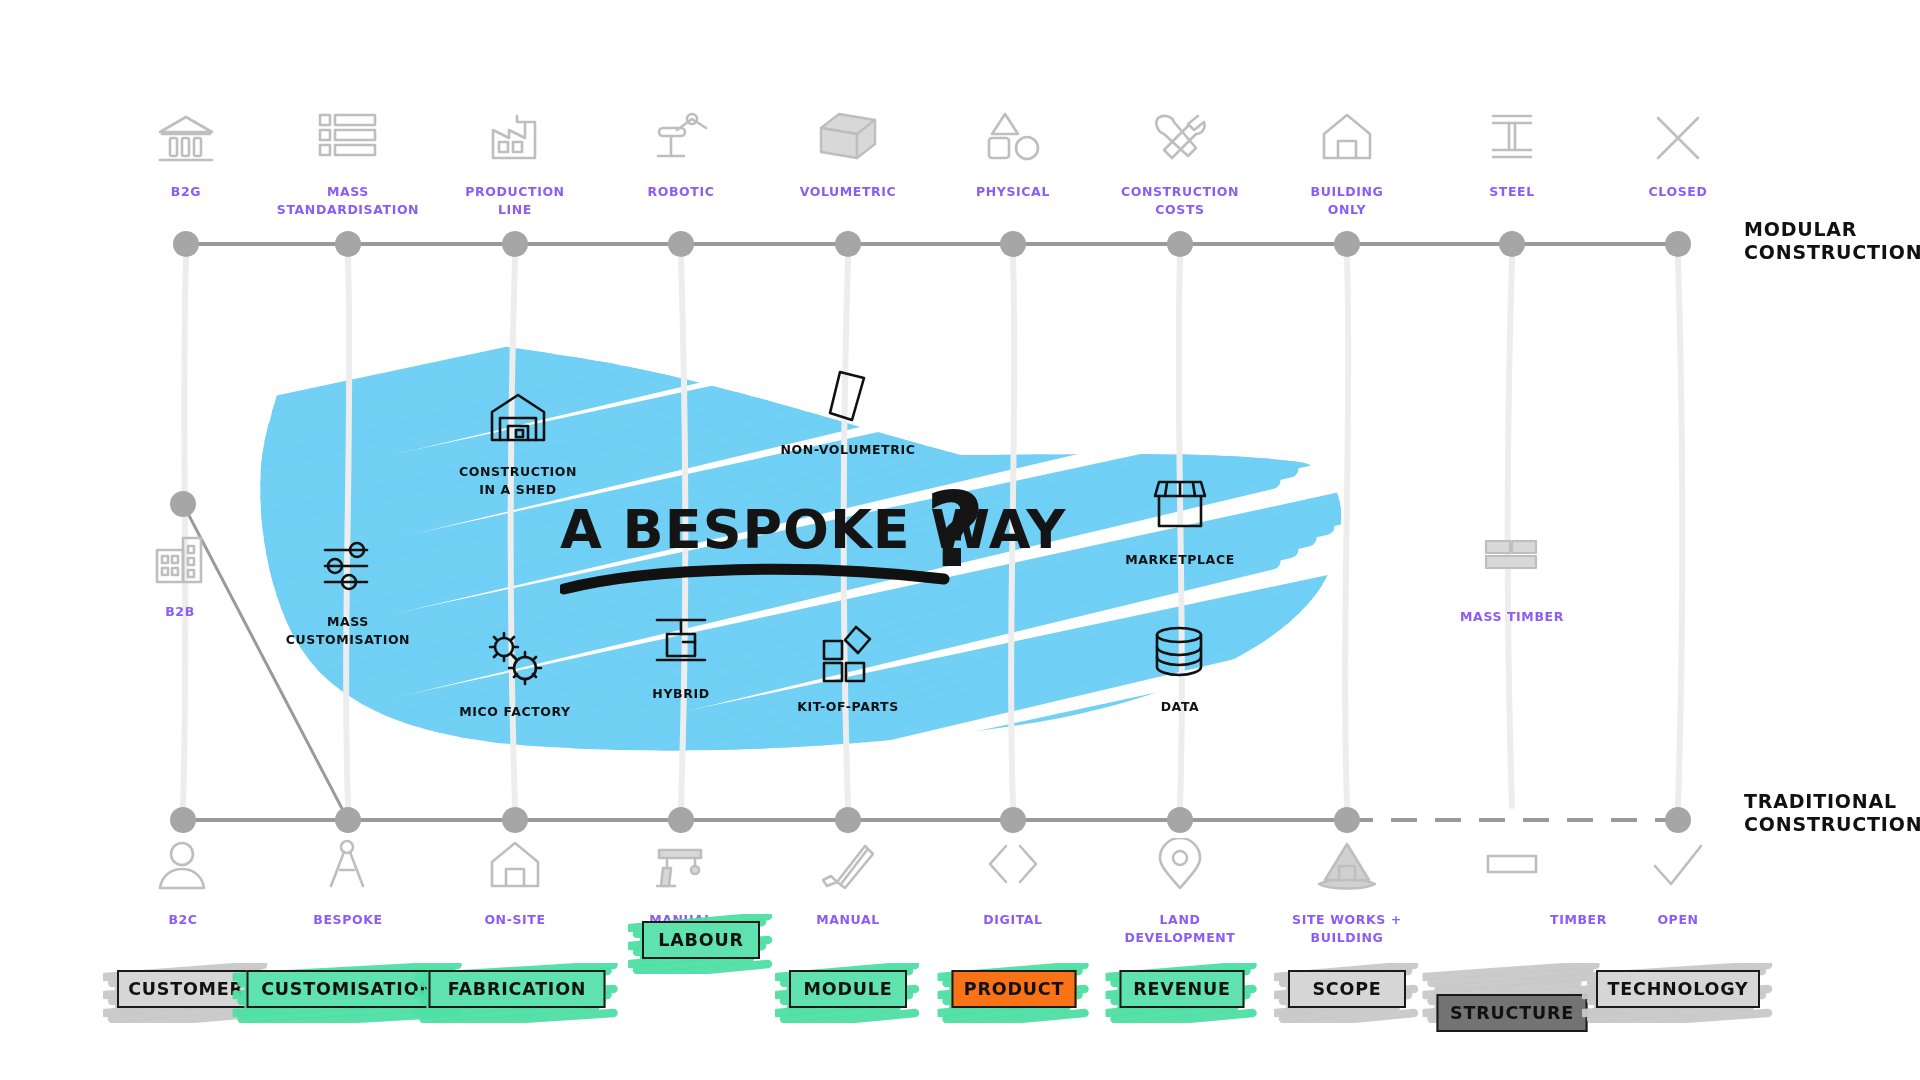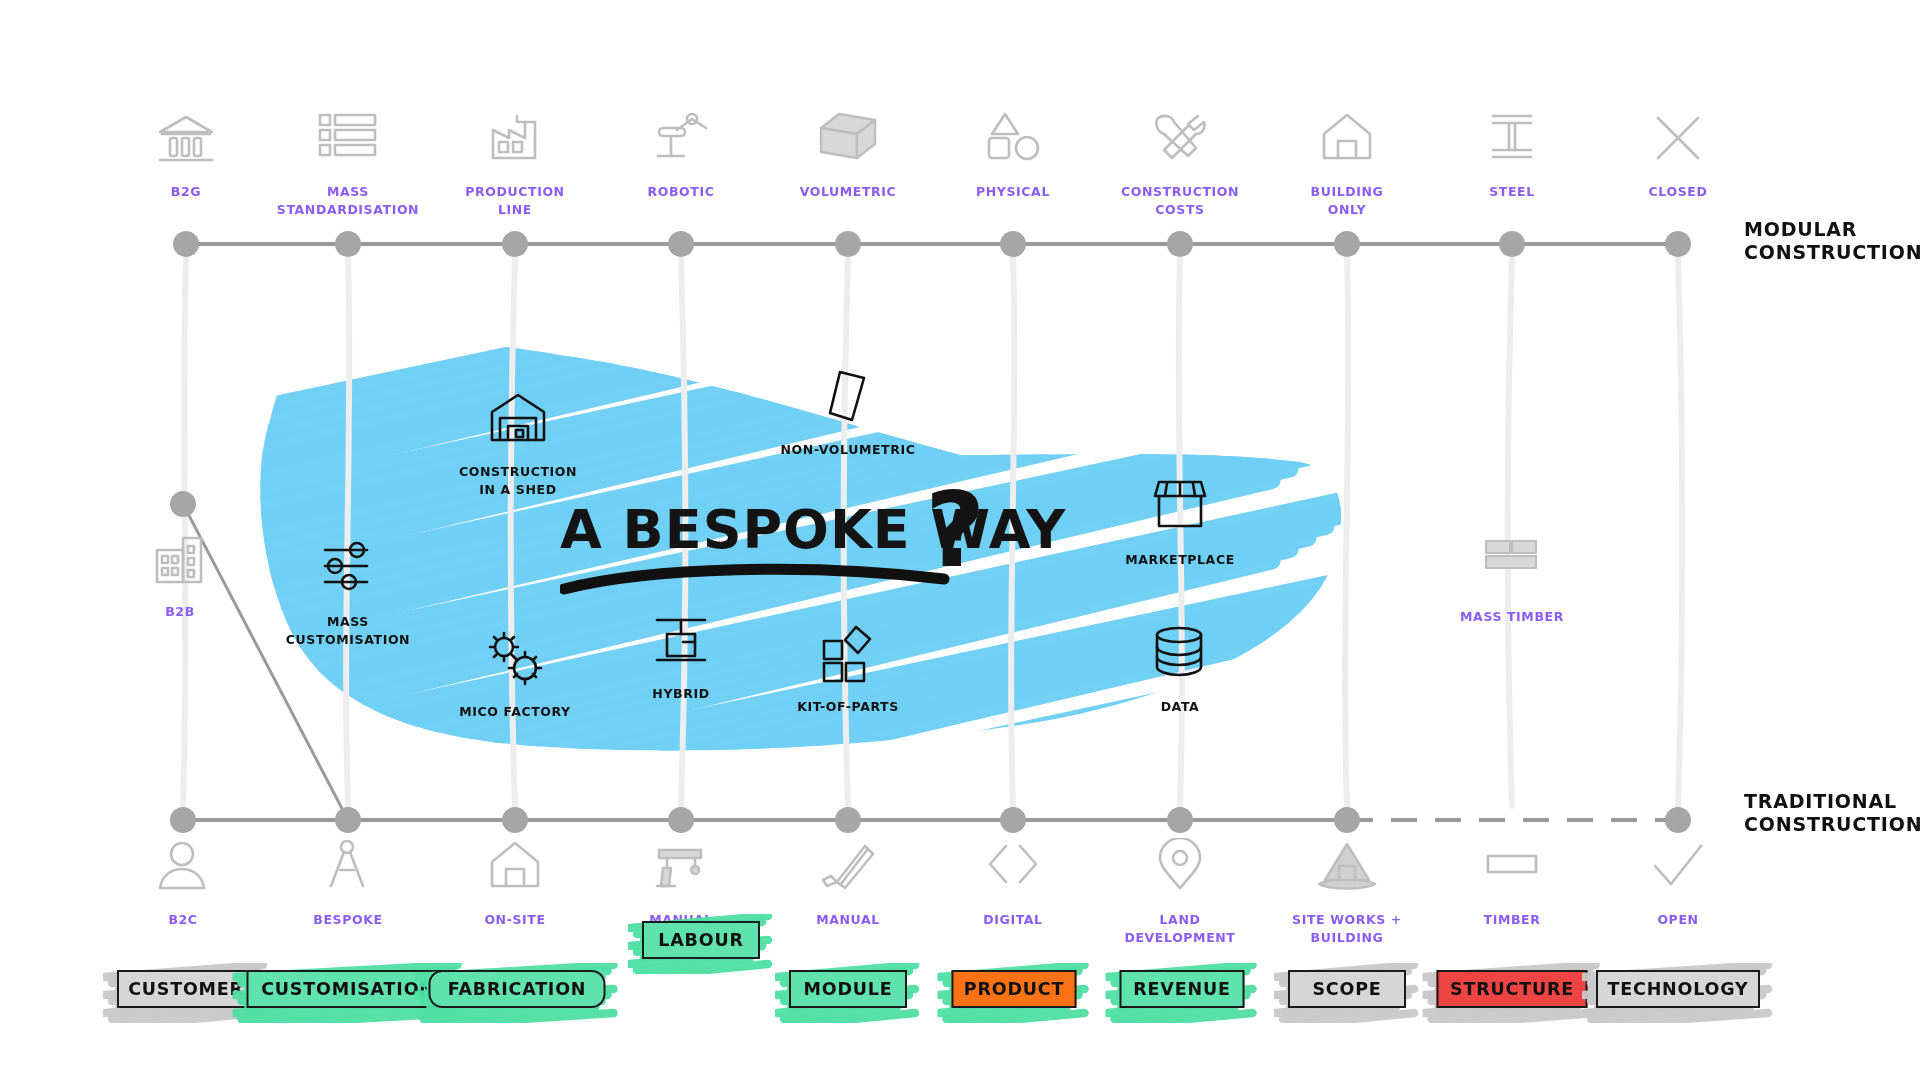--- a/index.html
+++ b/index.html
@@ -356,21 +356,21 @@
         </span><span class="lab">LAND
 DEVELOPMENT</span></div>
       <div class="item gray" style="left: 1347px; top: 838px;"><span class="glyph">
           <svg width="64" height="54" viewBox="0 0 64 54" fill="none" stroke="#BEBEBE" stroke-width="2.6" stroke-linejoin="round">
                <path d="M4 46 C14 40, 50 40, 60 46 C50 52, 14 52, 4 46 Z" fill="#D0D0D0"></path>
                <path d="M10 42 L32 6 L54 42 Z" fill="#D0D0D0"></path>
                <path d="M24 44 V28 H40 V44"></path>
           </svg>
         </span><span class="lab">SITE WORKS +
 BUILDING</span></div>
-      <div class="item gray" style="left: 1512px; top: 838px;"><span class="glyph">
+      <div class="item gray" style="left: 1512px; top: 838px; text-align: right;"><span class="glyph">
           <svg width="56" height="50" viewBox="0 0 56 50" fill="none" stroke="#BEBEBE" stroke-width="2.6" stroke-linecap="round" stroke-linejoin="round">
             <path d="M4 18 H52 V34 H4 Z"></path>
           </svg>
         </span><span class="lab">TIMBER</span></div>
       <div class="item gray" style="left: 1678px; top: 838px;"><span class="glyph">
           <svg width="58" height="54" viewBox="0 0 58 54" fill="none" stroke="#BEBEBE" stroke-width="2.6" stroke-linecap="round" stroke-linejoin="round">
             <path d="M6 28 L22 46 L52 8"></path>
           </svg>
         </span><span class="lab">OPEN</span></div>
       <div class="item blk" style="left: 518px; top: 390px;"><span class="glyph">
@@ -499,21 +499,21 @@
             <path d="M 2 14 L 199 2" stroke="#4FE0A4" stroke-width="8.5" stroke-linecap="round" opacity="0.95"></path>
             <path d="M 9 20 L 193 8" stroke="#4FE0A4" stroke-width="8.5" stroke-linecap="round" opacity="0.95"></path>
             <path d="M 16 26 L 187 14" stroke="#4FE0A4" stroke-width="8.5" stroke-linecap="round" opacity="0.95"></path>
             <path d="M 2 32 L 181 20" stroke="#4FE0A4" stroke-width="8.5" stroke-linecap="round" opacity="0.95"></path>
             <path d="M 9 38 L 199 26" stroke="#4FE0A4" stroke-width="8.5" stroke-linecap="round" opacity="0.95"></path>
             <path d="M 16 44 L 193 32" stroke="#4FE0A4" stroke-width="8.5" stroke-linecap="round" opacity="0.95"></path>
             <path d="M 2 50 L 187 38" stroke="#4FE0A4" stroke-width="8.5" stroke-linecap="round" opacity="0.95"></path>
             <path d="M 9 56 L 181 44" stroke="#4FE0A4" stroke-width="8.5" stroke-linecap="round" opacity="0.95"></path>
             <path d="M 16 62 L 199 50" stroke="#4FE0A4" stroke-width="8.5" stroke-linecap="round" opacity="0.95"></path>
           </svg></div>
-        <div class="boxa" style="width: 177px; background: rgb(95, 226, 173); border-radius: 14px;">
+        <div class="boxa" style="width: 177px; background: rgb(95, 226, 173);">
           <span>FABRICATION</span>
         </div>
       </div>
       <div class="chip" style="left: 685px; top: 921px; margin-left: 16px;">
         <div class="scrib"><svg width="148" height="60" viewBox="0 0 148 60">
             <path d="M 2 14 L 140 2" stroke="#4FE0A4" stroke-width="8.5" stroke-linecap="round" opacity="0.95"></path>
             <path d="M 9 20 L 134 8" stroke="#4FE0A4" stroke-width="8.5" stroke-linecap="round" opacity="0.95"></path>
             <path d="M 16 26 L 128 14" stroke="#4FE0A4" stroke-width="8.5" stroke-linecap="round" opacity="0.95"></path>
             <path d="M 2 32 L 122 20" stroke="#4FE0A4" stroke-width="8.5" stroke-linecap="round" opacity="0.95"></path>
             <path d="M 9 38 L 140 26" stroke="#4FE0A4" stroke-width="8.5" stroke-linecap="round" opacity="0.95"></path>
@@ -595,21 +595,21 @@
             <path d="M 2 14 L 173 2" stroke="#C9C9C9" stroke-width="8.5" stroke-linecap="round" opacity="0.95"></path>
             <path d="M 9 20 L 167 8" stroke="#C9C9C9" stroke-width="8.5" stroke-linecap="round" opacity="0.95"></path>
             <path d="M 16 26 L 161 14" stroke="#C9C9C9" stroke-width="8.5" stroke-linecap="round" opacity="0.95"></path>
             <path d="M 2 32 L 155 20" stroke="#C9C9C9" stroke-width="8.5" stroke-linecap="round" opacity="0.95"></path>
             <path d="M 9 38 L 173 26" stroke="#C9C9C9" stroke-width="8.5" stroke-linecap="round" opacity="0.95"></path>
             <path d="M 16 44 L 167 32" stroke="#C9C9C9" stroke-width="8.5" stroke-linecap="round" opacity="0.95"></path>
             <path d="M 2 50 L 161 38" stroke="#C9C9C9" stroke-width="8.5" stroke-linecap="round" opacity="0.95"></path>
             <path d="M 9 56 L 155 44" stroke="#C9C9C9" stroke-width="8.5" stroke-linecap="round" opacity="0.95"></path>
             <path d="M 16 62 L 173 50" stroke="#C9C9C9" stroke-width="8.5" stroke-linecap="round" opacity="0.95"></path>
           </svg></div>
-        <div class="boxa" style="width: 151px; background: #ef4444;">
+        <div class="boxa" style="width: 151px; background: #737373; margin-top: 24px;">
           <span>STRUCTURE</span>
         </div>
       </div>
       <div class="chip" style="left: 1678px; top: 970px;">
         <div class="scrib"><svg width="194" height="60" viewBox="0 0 194 60">
             <path d="M 2 14 L 186 2" stroke="#C9C9C9" stroke-width="8.5" stroke-linecap="round" opacity="0.95"></path>
             <path d="M 9 20 L 180 8" stroke="#C9C9C9" stroke-width="8.5" stroke-linecap="round" opacity="0.95"></path>
             <path d="M 16 26 L 174 14" stroke="#C9C9C9" stroke-width="8.5" stroke-linecap="round" opacity="0.95"></path>
             <path d="M 2 32 L 168 20" stroke="#C9C9C9" stroke-width="8.5" stroke-linecap="round" opacity="0.95"></path>
             <path d="M 9 38 L 186 26" stroke="#C9C9C9" stroke-width="8.5" stroke-linecap="round" opacity="0.95"></path>

